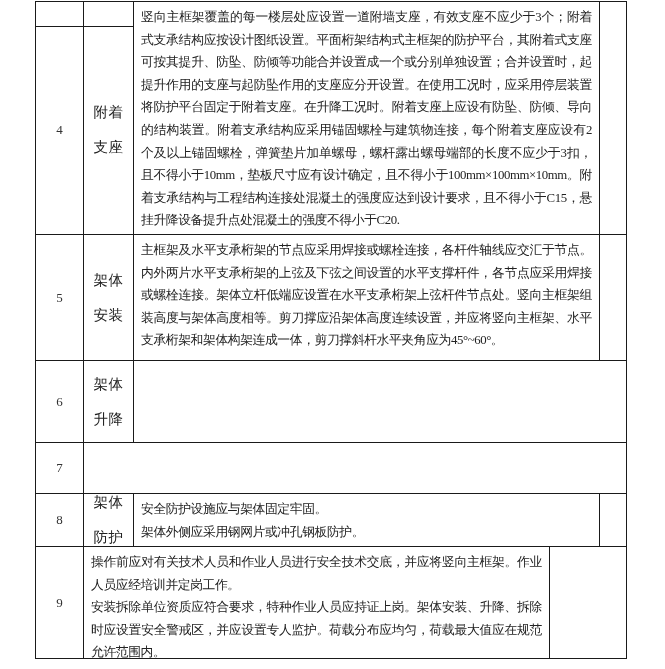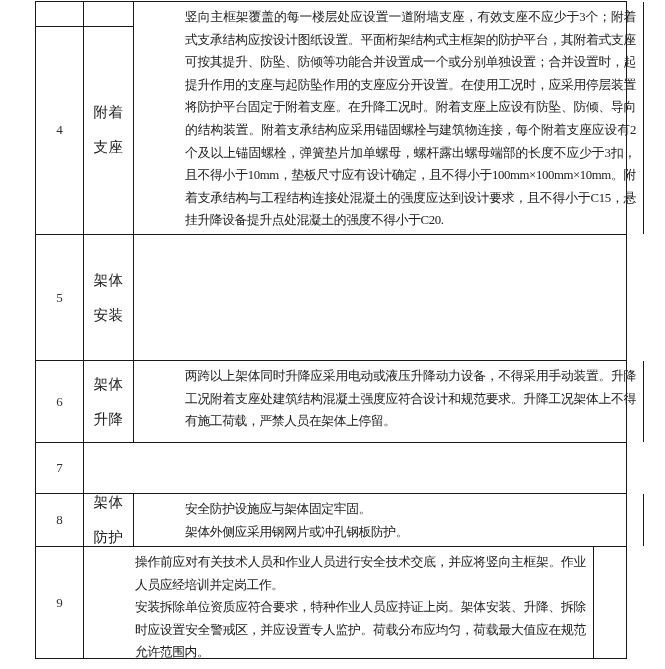--- a/index.html
+++ b/index.html
@@ -36,21 +36,20 @@
     letter-spacing:0.5px;
     gap:8px;
   }
   .cell.content{
     width:466px;flex:0 0 466px;
     padding:4px 7px 0 7px;
     font-size:12.8px;line-height:22.6px;
     letter-spacing:-0.4px;
     text-align:justify;
     color:#222;
-    margin-left:44px;
   }
   .cell.spare{flex:1 1 auto;}
   .content p{margin:0;}
   
   .row-4{height:232px;}
   .row-5{height:126px;}
   .row-6{height:82px;}
   .row-7{height:51px;}
   .row-8{height:53px;}
   .row-9{height:112px;}
@@ -84,33 +83,33 @@
     </div>
 
     <div class="t-row row-5">
       <div class="cell num">
         <span>5</span>
       </div>
       <div class="cell cat">
         <span>架体</span>
         <span>安装</span>
       </div>
+      <div class="cell content">
+        <p>主框架及水平支承桁架的节点应采用焊接或螺栓连接，各杆件轴线应交汇于节点。内外两片水平支承桁架的上弦及下弦之间设置的水平支撑杆件，各节点应采用焊接或螺栓连接。架体立杆低端应设置在水平支承桁架上弦杆件节点处。竖向主框架组装高度与架体高度相等。剪刀撑应沿架体高度连续设置，并应将竖向主框架、水平支承桁架和架体构架连成一体，剪刀撑斜杆水平夹角应为45°~60°。</p>
+      </div>
       <div class="cell spare"></div>
     </div>
 
     <div class="t-row row-6">
       <div class="cell num">
         <span>6</span>
       </div>
       <div class="cell cat">
         <span>架体</span>
         <span>升降</span>
-      </div>
-      <div class="cell content">
-        <p>两跨以上架体同时升降应采用电动或液压升降动力设备，不得采用手动装置。升降工况附着支座处建筑结构混凝土强度应符合设计和规范要求。升降工况架体上不得有施工荷载，严禁人员在架体上停留。</p>
       </div>
       <div class="cell spare"></div>
     </div>
 
     <div class="t-row row-7">
       <div class="cell num">
         <span>7</span>
       </div>
       <div class="cell spare"></div>
     </div>

